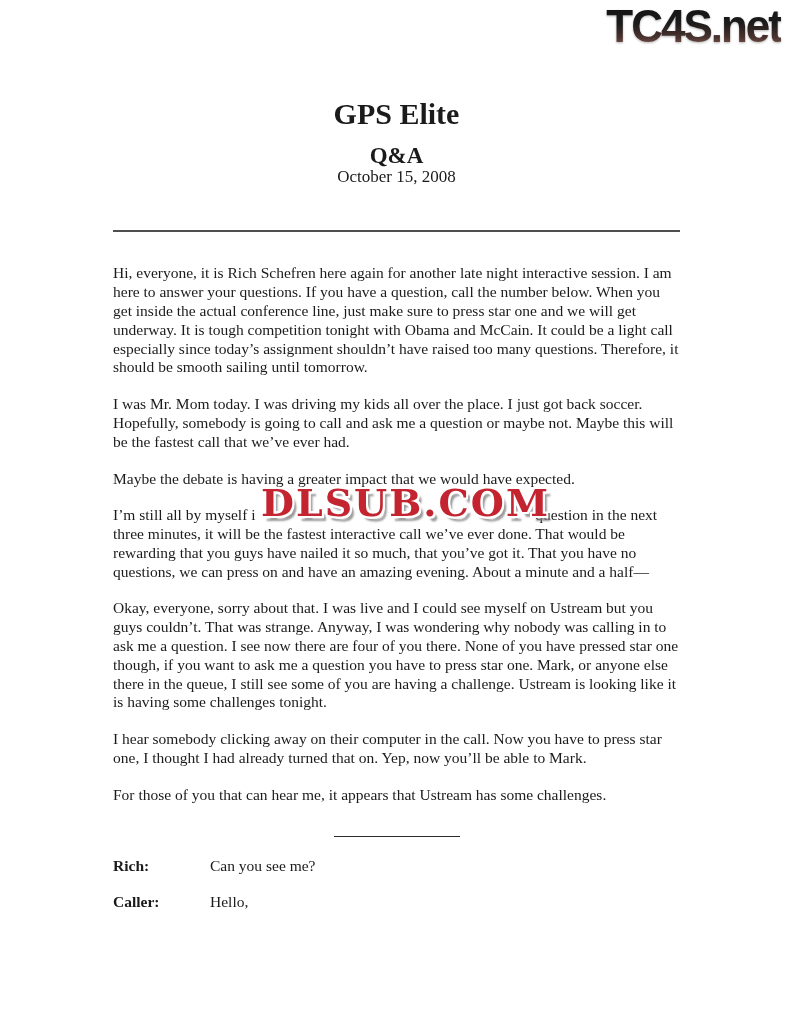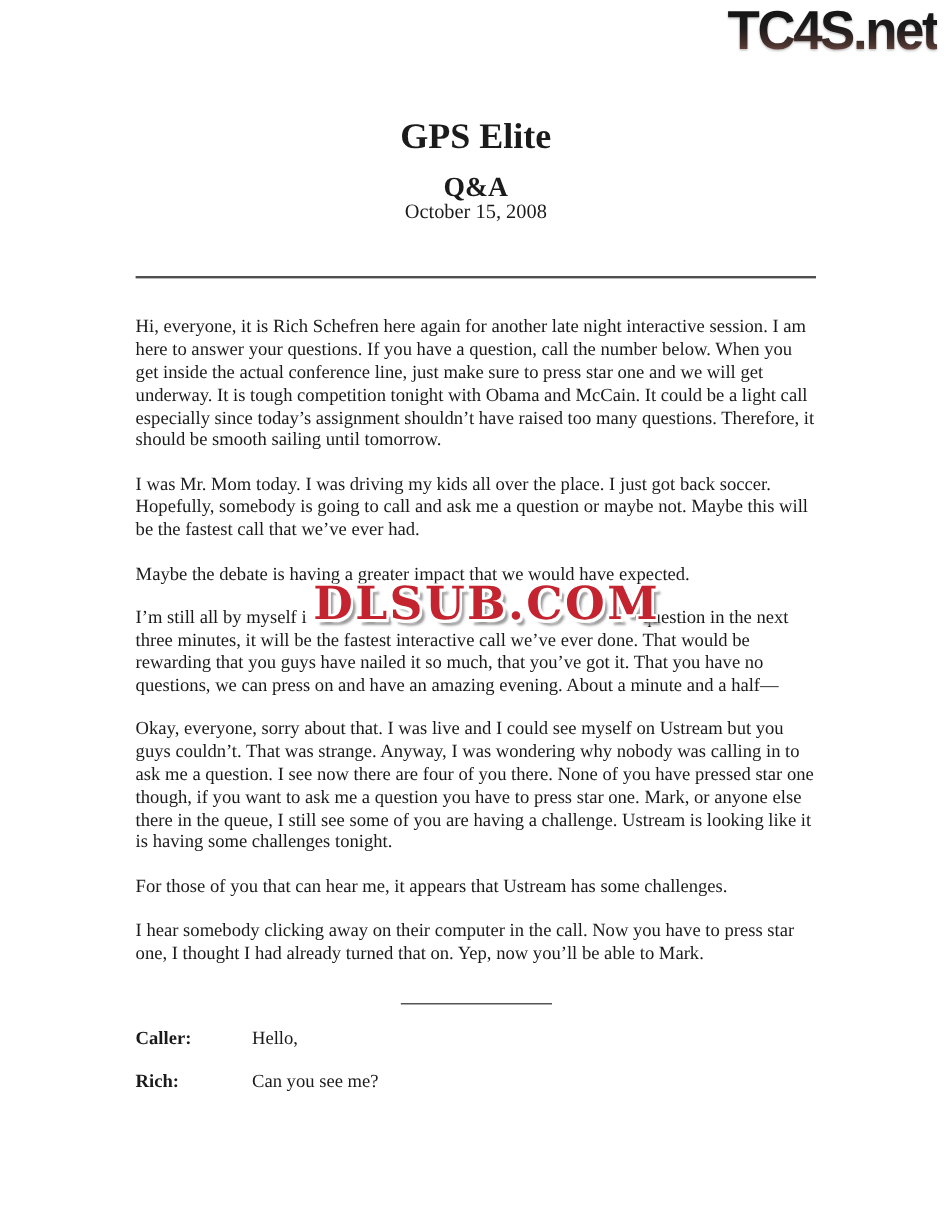--- a/index.html
+++ b/index.html
@@ -80,31 +80,31 @@
 
     <hr class="rule">
 
     <p class="para first">Hi, everyone, it is Rich Schefren here again for another late night interactive session. I am here to answer your questions. If you have a question, call the number below. When you get inside the actual conference line, just make sure to press star one and we will get underway. It is tough competition tonight with Obama and McCain. It could be a light call especially since today’s assignment shouldn’t have raised too many questions. Therefore, it should be smooth sailing until tomorrow.</p>
     <p class="para">I was Mr. Mom today. I was driving my kids all over the place. I just got back soccer. Hopefully, somebody is going to call and ask me a question or maybe not. Maybe this will be the fastest call that we’ve ever had.</p>
     <p class="para">Maybe the debate is having a greater impact that we would have expected.</p>
 
     <p class="para wm-host"><span>I’m still all by myself i</span> <span class="gap"></span> <span>question in the next three minutes, it will be the fastest interactive call we’ve ever done. That would be rewarding that you guys have nailed it so much, that you’ve got it. That you have no questions, we can press on and have an amazing evening. About a minute and a half—</span><span class="dlsub">DLSUB.COM</span></p>
 
     <p class="para">Okay, everyone, sorry about that. I was live and I could see myself on Ustream but you guys couldn’t. That was strange. Anyway, I was wondering why nobody was calling in to ask me a question. I see now there are four of you there. None of you have pressed star one though, if you want to ask me a question you have to press star one. Mark, or anyone else there in the queue, I still see some of you are having a challenge. Ustream is looking like it is having some challenges tonight.</p>
+    <p class="para">I hear somebody clicking away on their computer in the call. Now you have to press star one, I thought I had already turned that on. Yep, now you’ll be able to Mark.</p>
     <p class="para">For those of you that can hear me, it appears that Ustream has some challenges.</p>
-    <p class="para">I hear somebody clicking away on their computer in the call. Now you have to press star one, I thought I had already turned that on. Yep, now you’ll be able to Mark.</p>
 
     <div class="scene-break"></div>
 
     <div class="dialogue">
       <div class="dialogue-row">
+        <span class="speaker">Rich:</span>
+        <span class="speech">Can you see me?</span>
+      </div>
+      <div class="dialogue-row">
         <span class="speaker">Caller:</span>
         <span class="speech">Hello,</span>
-      </div>
-      <div class="dialogue-row">
-        <span class="speaker">Rich:</span>
-        <span class="speech">Can you see me?</span>
       </div>
     </div>
   </div>
 
 
 </div>
 
 </body></html>

